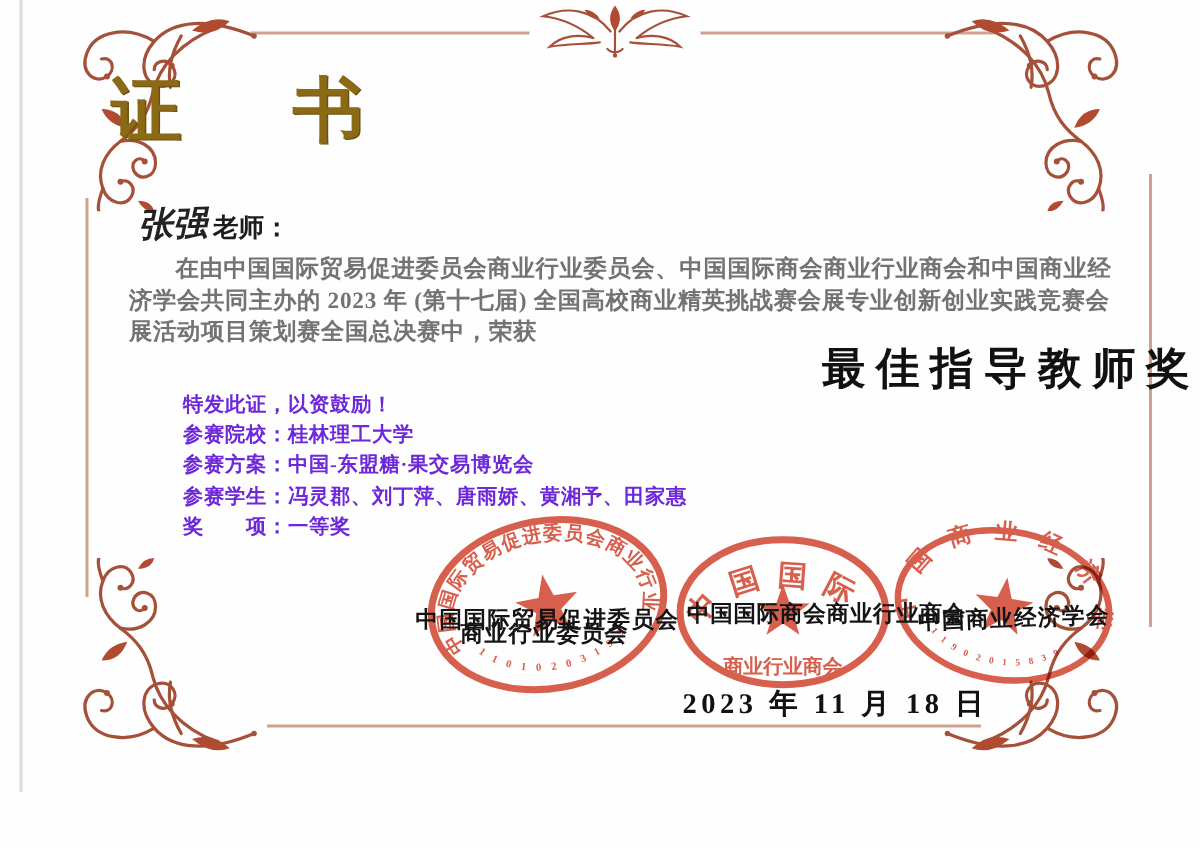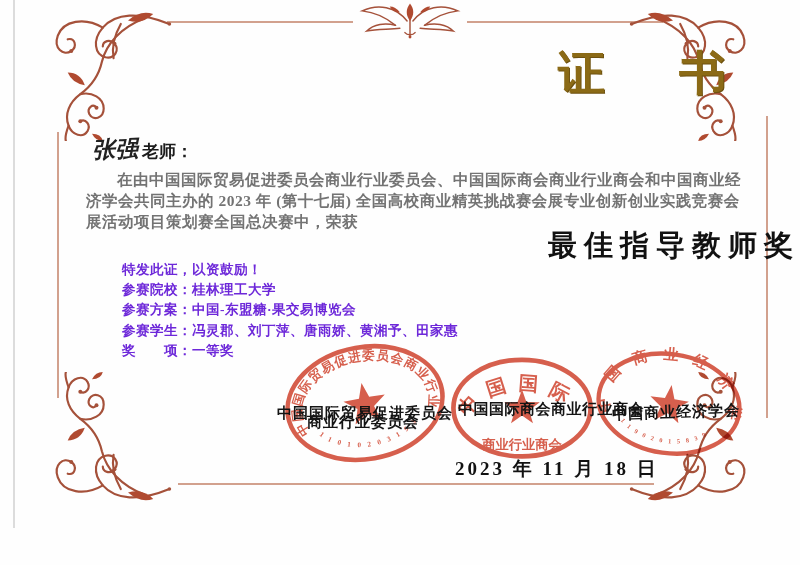--- a/index.html
+++ b/index.html
@@ -20,21 +20,21 @@
   .seg-left{left:57px;top:132px;width:2px;height:266px;}
   .seg-right{left:766px;top:116px;width:2px;height:302px;}
   .corner{width:135px;height:135px;}
   .corner.tl{left:38px;top:6px;}
   .corner.tr{left:628px;top:6px;transform:scaleX(-1);}
   .corner.bl{left:38px;top:372px;transform:scaleY(-1);}
   .corner.br{left:628px;top:372px;transform:scale(-1,-1);}
   .ornament{left:352px;top:2px;width:116px;height:38px;}
 
   .title{
-    left:0;right:0;top:42px;text-align:right;
+    left:0;right:0;top:42px;text-align:left;
     font-size:47px;font-weight:900;letter-spacing:74px;padding-left:74px;
     color:#8b6a16;text-shadow:1px 1px 0 #6d5110;
   }
   .name-line{left:92px;top:134px;white-space:nowrap;}
   .name{font-size:23px;font-weight:900;font-style:italic;display:inline-block;transform:rotate(-2deg);color:#222;}
   .salutation{font-size:17px;font-weight:800;margin-left:0;}
 
   .body-par{left:86px;top:169px;width:666px;font-size:15.5px;line-height:21px;font-weight:700;letter-spacing:0.5px;color:#737373;}
   .body-par .bl:first-child{text-indent:2em;}
 

